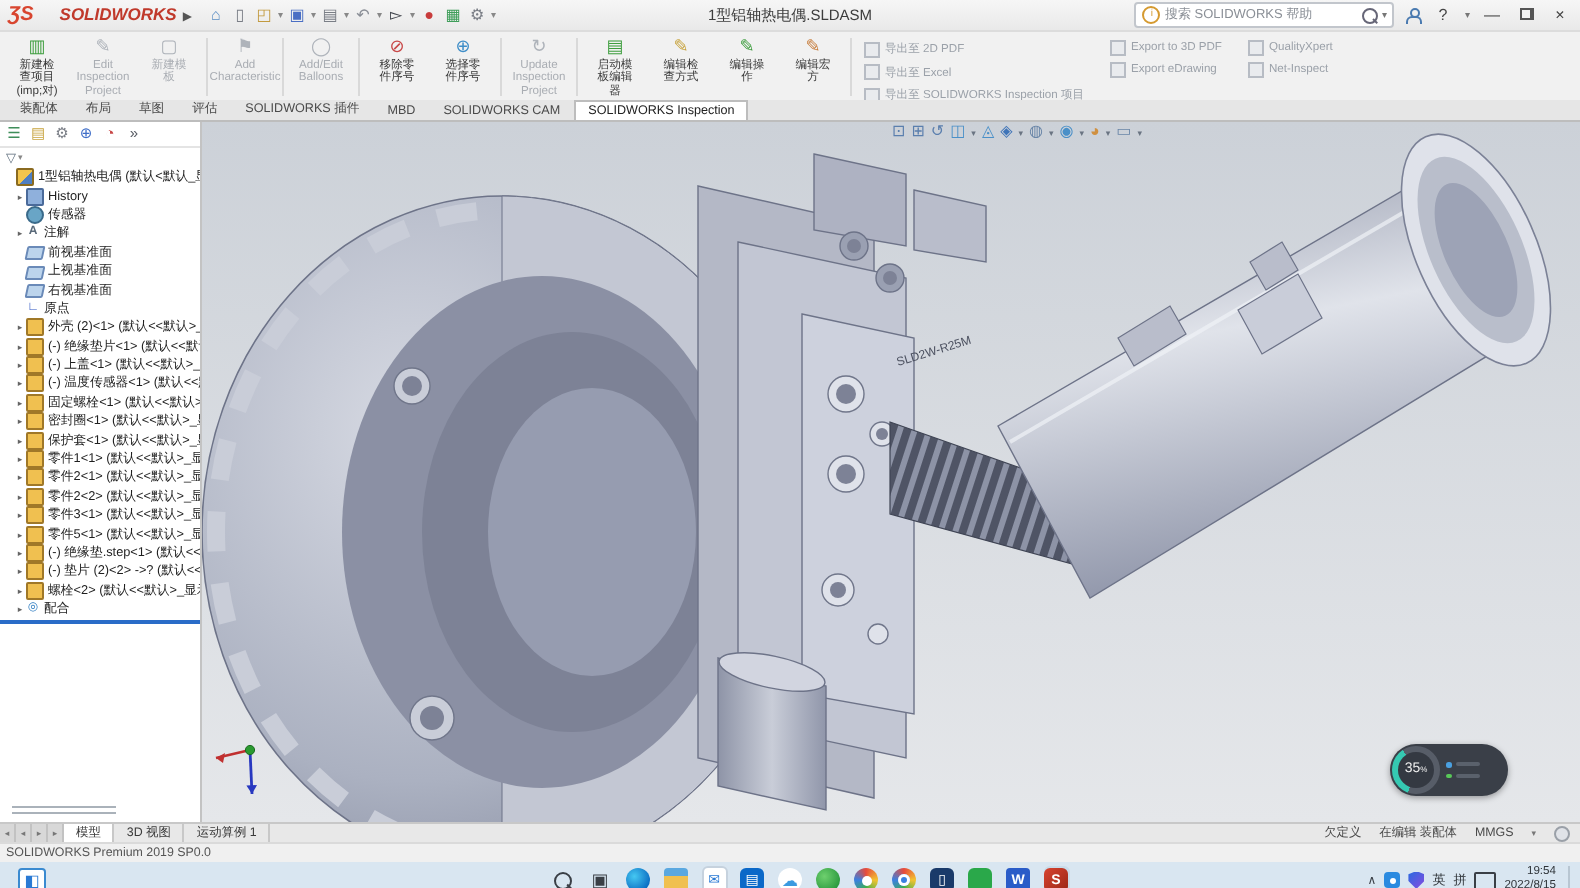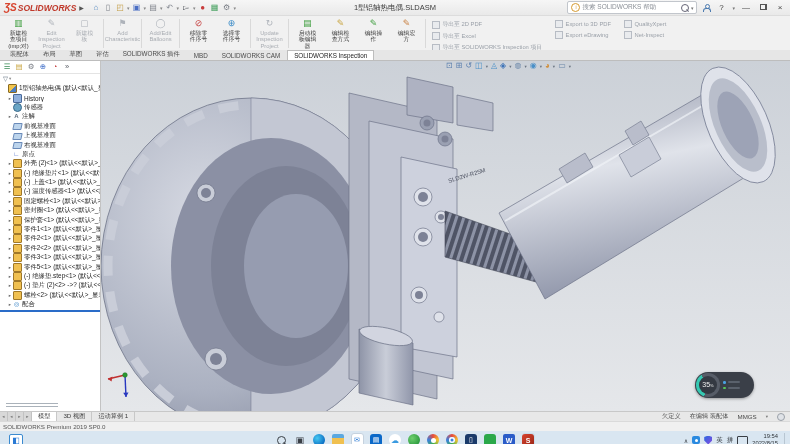--- a/index.html
+++ b/index.html
@@ -1,21 +1,21 @@
 <!DOCTYPE html>
 <html><head>
 <meta charset="utf-8">
 <style>
   html,body{margin:0;padding:0;}
   body{width:790px;height:444px;overflow:hidden;font-family:"Liberation Sans",sans-serif;background:#f0f0f0;color:#333;}
   #screen{position:relative;width:790px;height:444px;display:flex;flex-direction:column;background:#f0f0f0;}
 
   
   .titlebar{height:15px;flex:none;display:flex;align-items:center;gap:3px;padding:0 4px;background:linear-gradient(#f6f6f6,#e9e9e9);border-bottom:1px solid #dcdcdc;position:relative;}
-  .logo{display:flex;align-items:baseline;gap:1px;font-weight:bold;font-style:italic;font-size:8.5px;color:#c0392b;white-space:nowrap;}
+  .logo{display:flex;align-items:baseline;gap:13px;font-weight:bold;font-style:italic;font-size:8.5px;color:#c0392b;white-space:nowrap;}
   .logo .logo-glyph{color:#d8452f;font-size:10px;}
   .menu-expand{font-size:6px;color:#555;margin-right:4px;}
   .qa{display:flex;align-items:center;gap:2px;}
   .qa-icon{width:10px;text-align:center;font-size:8px;line-height:10px;}
   .qa-caret{font-size:5px;color:#888;}
   .doc-title{position:absolute;left:50%;transform:translateX(-50%);font-size:7.5px;color:#3c3c3c;white-space:nowrap;}
   .tb-rightzone{margin-left:auto;display:flex;align-items:center;gap:5px;}
   .search-box{width:122px;height:11px;background:#fff;border:1px solid #c2c6cc;border-radius:2px;display:flex;align-items:center;gap:2px;padding:0 3px;font-size:6.5px;color:#8a8f96;}
   .sw-asst{width:7px;height:7px;border-radius:50%;border:1px solid #d59a30;color:#d59a30;font-size:5px;line-height:7px;text-align:center;flex:none;}
   .search-ph{flex:1;white-space:nowrap;overflow:hidden;}

